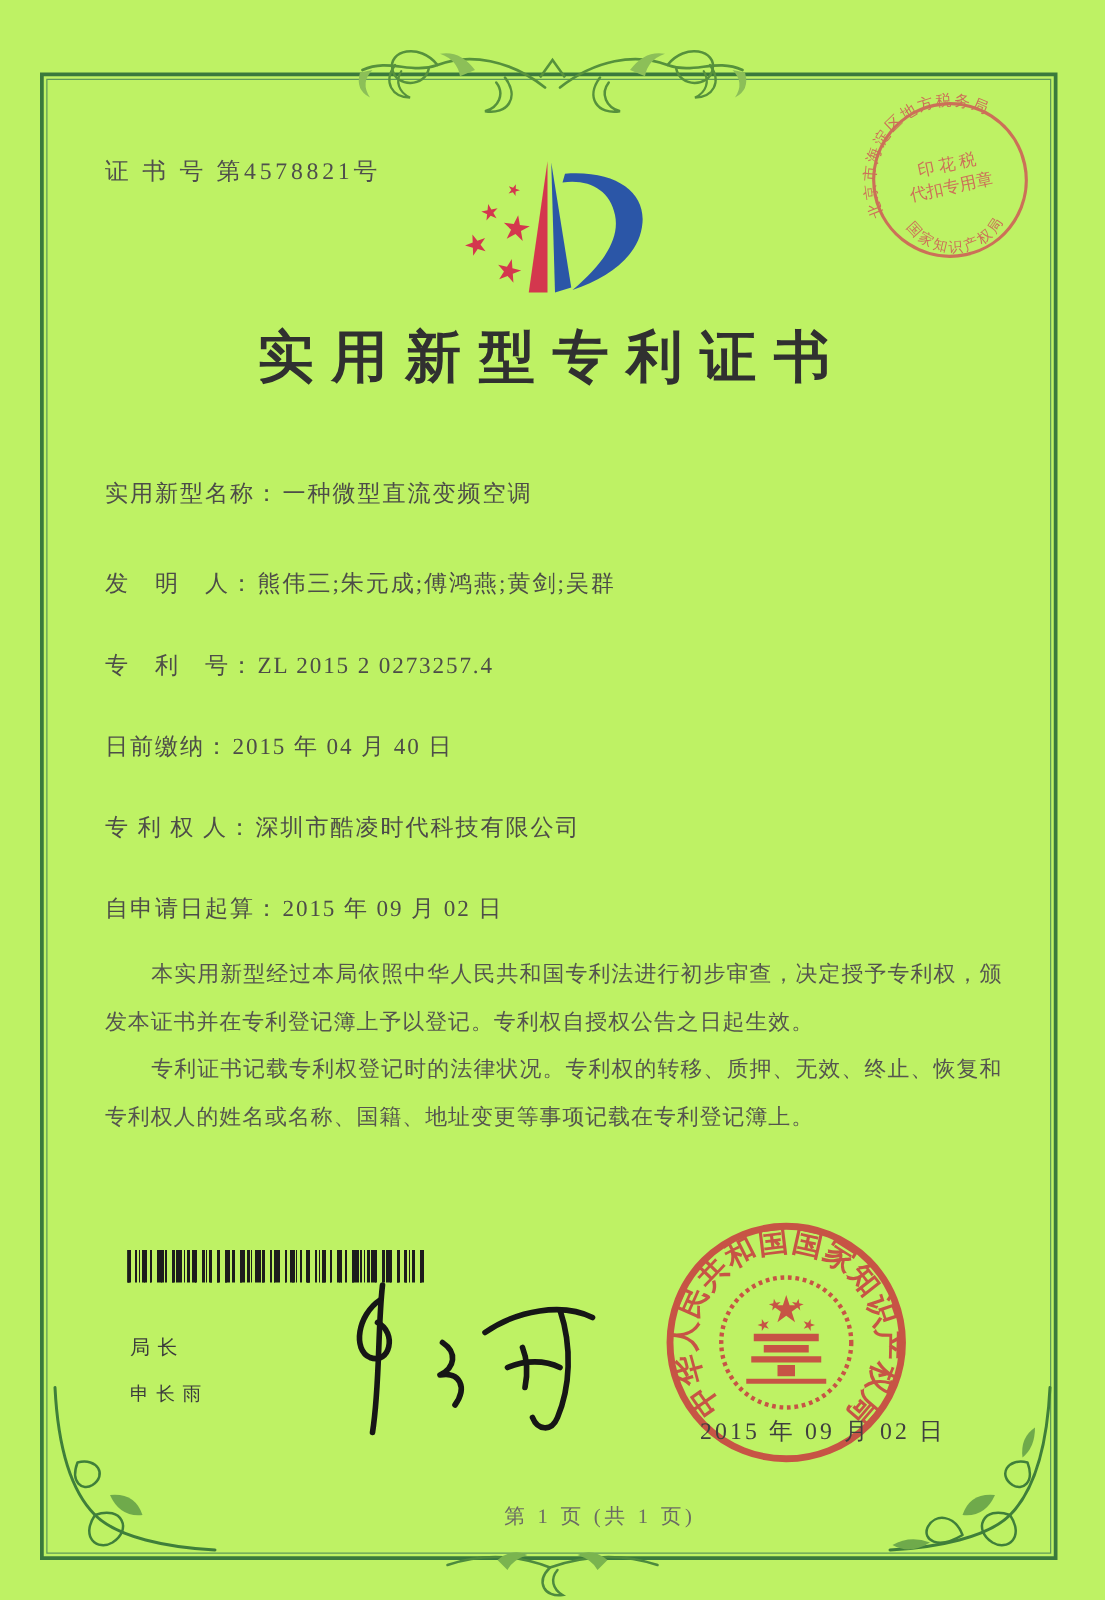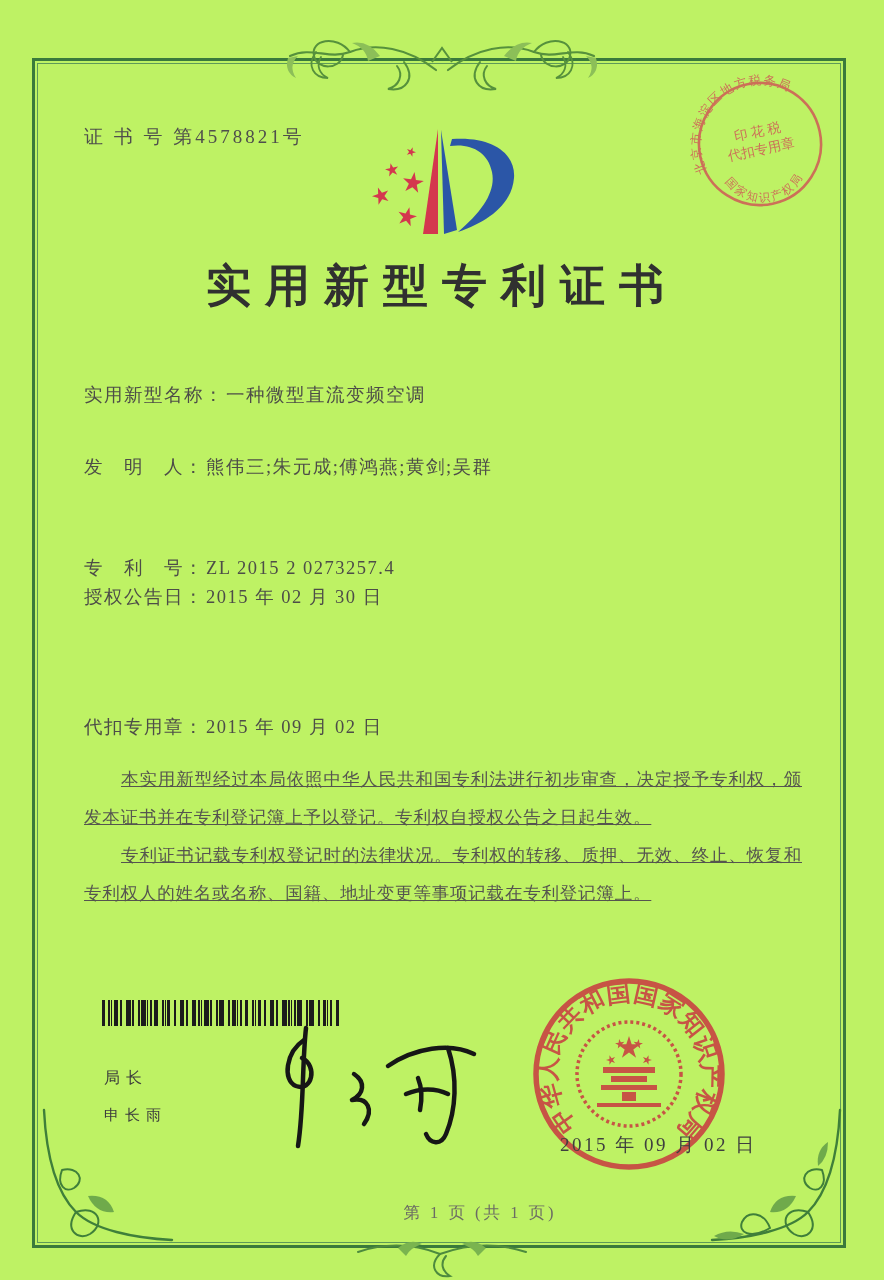--- a/index.html
+++ b/index.html
@@ -11,21 +11,21 @@
   
   .frame{position:absolute;top:58px;left:32px;right:38px;bottom:32px;border:3px solid #3a7a3c;pointer-events:none;}
   .frame::after{content:"";position:absolute;inset:2px;border:1px solid #5e9a58;}
   .ornament{position:absolute;pointer-events:none;}
   
   .cert-no{position:absolute;left:84px;top:124px;font-size:19px;letter-spacing:3px;color:#4f4f4c;}
   .title{position:absolute;left:0;top:256px;width:100%;text-align:center;font-size:45px;font-weight:bold;color:#303030;letter-spacing:14px;}
   .field{position:absolute;left:84px;font-size:18.5px;color:#4d4d48;letter-spacing:1.5px;white-space:nowrap;}
   .field .lab{margin-right:2px;}
   .paras{position:absolute;left:84px;top:760px;width:718px;}
-  .paras p{margin:0;font-size:17.5px;line-height:38px;color:#55554f;text-align:justify;text-indent:37px;letter-spacing:0.8px;text-decoration:underline;}
+  .paras p{margin:0;font-size:17.5px;line-height:38px;color:#55554f;text-align:justify;text-indent:37px;letter-spacing:0.8px;}
   .barcode{
     position:absolute;left:102px;top:1000px;width:238px;height:26px;
     background:
       repeating-linear-gradient(90deg,#1c1c1c 0 2px,transparent 2px 6px),
       repeating-linear-gradient(90deg,#1c1c1c 0 1px,transparent 1px 9px),
       repeating-linear-gradient(90deg,#1c1c1c 0 3px,transparent 3px 13px);
   }
   .signer-title{position:absolute;left:104px;top:1068px;font-size:16px;color:#3c3c3c;letter-spacing:6px;}
   .signer-name{position:absolute;left:104px;top:1106px;font-size:15px;color:#3c3c3c;letter-spacing:6px;}
   .signature{position:absolute;left:242px;top:1022px;}
@@ -124,28 +124,31 @@
   </svg>
 
   <div class="title">实用新型专利证书</div>
 
   <div class="field" style="top:382px;">
     <span class="lab">实用新型名称：</span><span>一种微型直流变频空调</span>
   </div>
   <div class="field" style="top:454px;">
     <span class="lab">发　明　人：</span><span>熊伟三;朱元成;傅鸿燕;黄剑;吴群</span>
   </div>
-  <div class="field" style="top:519px;margin-top:36px;">
+  <div class="field" style="top:519px;">
     <span class="lab">专　利　号：</span><span>ZL 2015 2 0273257.4</span>
   </div>
   <div class="field" style="top:584px;">
-    <span class="lab">授权公告日：</span><span>2015 年 02 月 30 日</span>
+    <span class="lab">日前缴纳：</span><span>2015 年 04 月 40 日</span>
+  </div>
+  <div class="field" style="top:649px;">
+    <span class="lab">专 利 权 人：</span><span>深圳市酷凌时代科技有限公司</span>
   </div>
   <div class="field" style="top:714px;">
-    <span class="lab">代扣专用章：</span><span>2015 年 09 月 02 日</span>
+    <span class="lab">自申请日起算：</span><span>2015 年 09 月 02 日</span>
   </div>
 
   <div class="paras">
     <p>本实用新型经过本局依照中华人民共和国专利法进行初步审查，决定授予专利权，颁发本证书并在专利登记簿上予以登记。专利权自授权公告之日起生效。</p>
     <p>专利证书记载专利权登记时的法律状况。专利权的转移、质押、无效、终止、恢复和专利权人的姓名或名称、国籍、地址变更等事项记载在专利登记簿上。</p>
   </div>
 
   <div class="barcode"></div>
 
   <div class="signer-title">局长</div>

